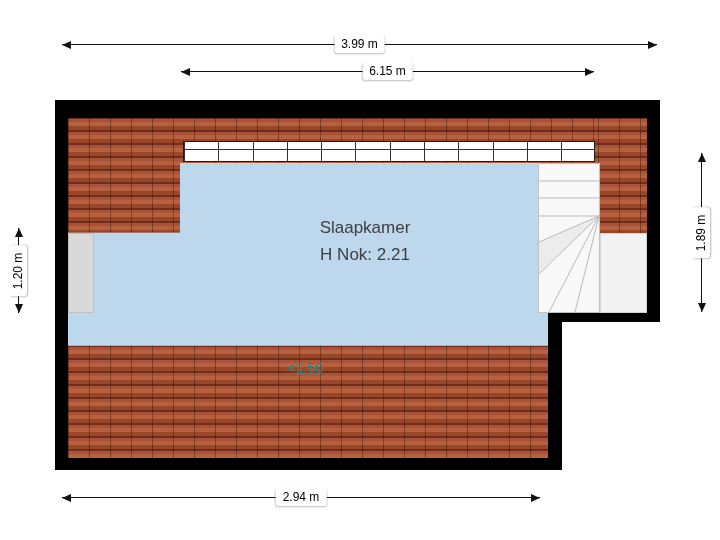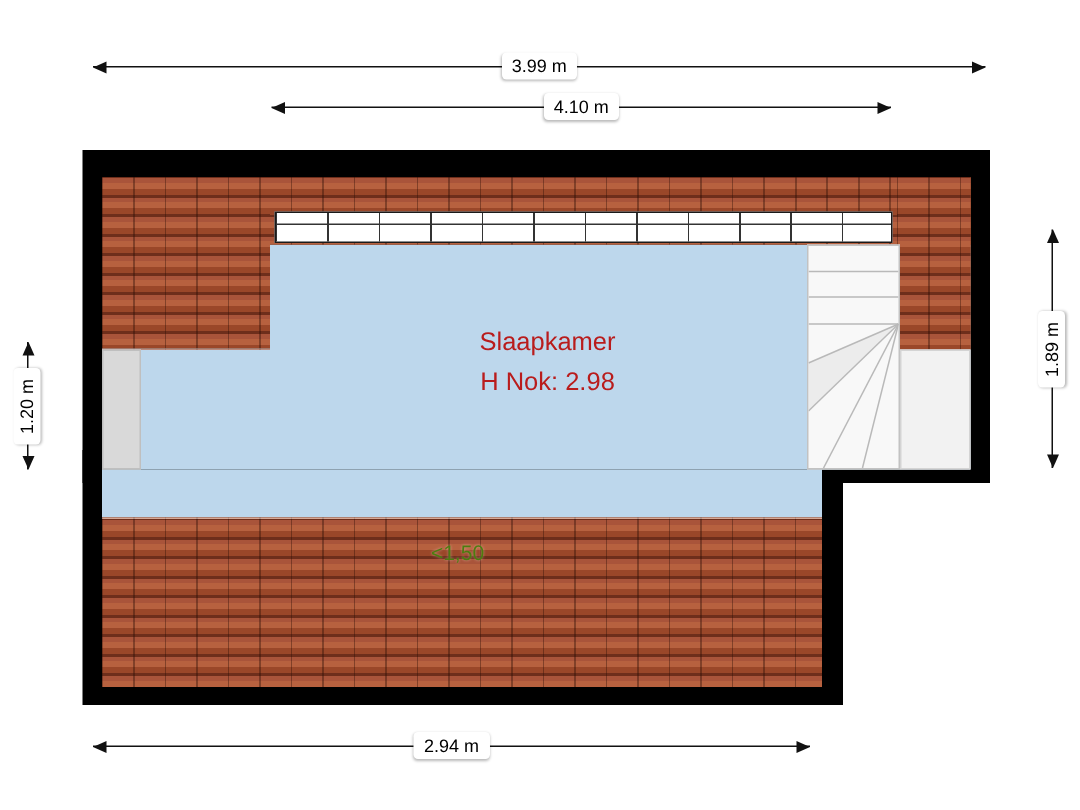--- a/index.html
+++ b/index.html
@@ -42,23 +42,23 @@
   .line-v::before{content:"";position:absolute;top:0;left:50%;transform:translateX(-50%);
     width:0;height:0;border-left:4px solid transparent;border-right:4px solid transparent;border-bottom:9px solid #111;}
   .line-v::after{content:"";position:absolute;bottom:0;left:50%;transform:translateX(-50%);
     width:0;height:0;border-left:4px solid transparent;border-right:4px solid transparent;border-top:9px solid #111;}
   .dim-label{position:absolute;background:#fff;color:#000;font-size:12px;line-height:16px;
     padding:1px 7px;border-radius:3px;box-shadow:0 1px 2px rgba(0,0,0,0.28);white-space:nowrap;}
   .dim.h .dim-label{left:50%;top:0;transform:translate(-50%,-50%);}
   .dim.v .dim-label{left:0;top:50%;transform:translate(-50%,-50%) rotate(-90deg);}
 
   .room-label{position:absolute;left:225px;top:214px;width:280px;text-align:center;
-    font-size:17px;line-height:27px;color:#b91c1c;}
+    font-size:17px;line-height:27px;color:#404040;}
   .headroom{position:absolute;left:255px;top:360px;width:100px;text-align:center;
-    font-size:14px;color:#4d7c0f;text-shadow:0 0 2px rgba(255,255,255,0.45);}
+    font-size:14px;color:#0f766e;text-shadow:0 0 2px rgba(255,255,255,0.45);}
 </style>
 </head>
 <body>
 
 <div id="floorplan-canvas">
 
   <div class="abs wall" style="left:55px;top:100px;width:605px;height:222px;"></div>
   <div class="abs wall" style="left:55px;top:300px;width:507px;height:170px;"></div>
 
   <div class="abs floor" style="left:68px;top:163px;width:579px;height:150px;"></div>
@@ -84,32 +84,32 @@
         <line x1="60" y1="52" x2="36" y2="148"></line>
       </g>
     </svg>
   </div>
   <div class="abs landing" style="left:600px;top:233px;width:47px;height:80px;"></div>
 
   <div class="abs knee" style="left:68px;top:233px;width:26px;height:80px;"></div>
 
   <div class="room-label">
     <div>Slaapkamer</div>
-    <div>H Nok: 2.98</div>
+    <div>H Nok: 2.21</div>
   </div>
   <div class="headroom">&lt;1,50</div>
 
   <div class="dim h" style="left:62px;top:44px;width:595px;height:0;">
     <div class="line-h"></div>
     <span class="dim-label">3.99 m</span>
   </div>
 
   <div class="dim h" style="left:181px;top:71px;width:413px;height:0;">
     <div class="line-h"></div>
-    <span class="dim-label">4.10 m</span>
+    <span class="dim-label">6.15 m</span>
   </div>
 
   <div class="dim v" style="left:18px;top:228px;width:0;height:85px;">
     <div class="line-v"></div>
     <span class="dim-label">1.20 m</span>
   </div>
 
   <div class="dim v" style="left:701px;top:153px;width:0;height:159px;">
     <div class="line-v"></div>
     <span class="dim-label">1.89 m</span>

